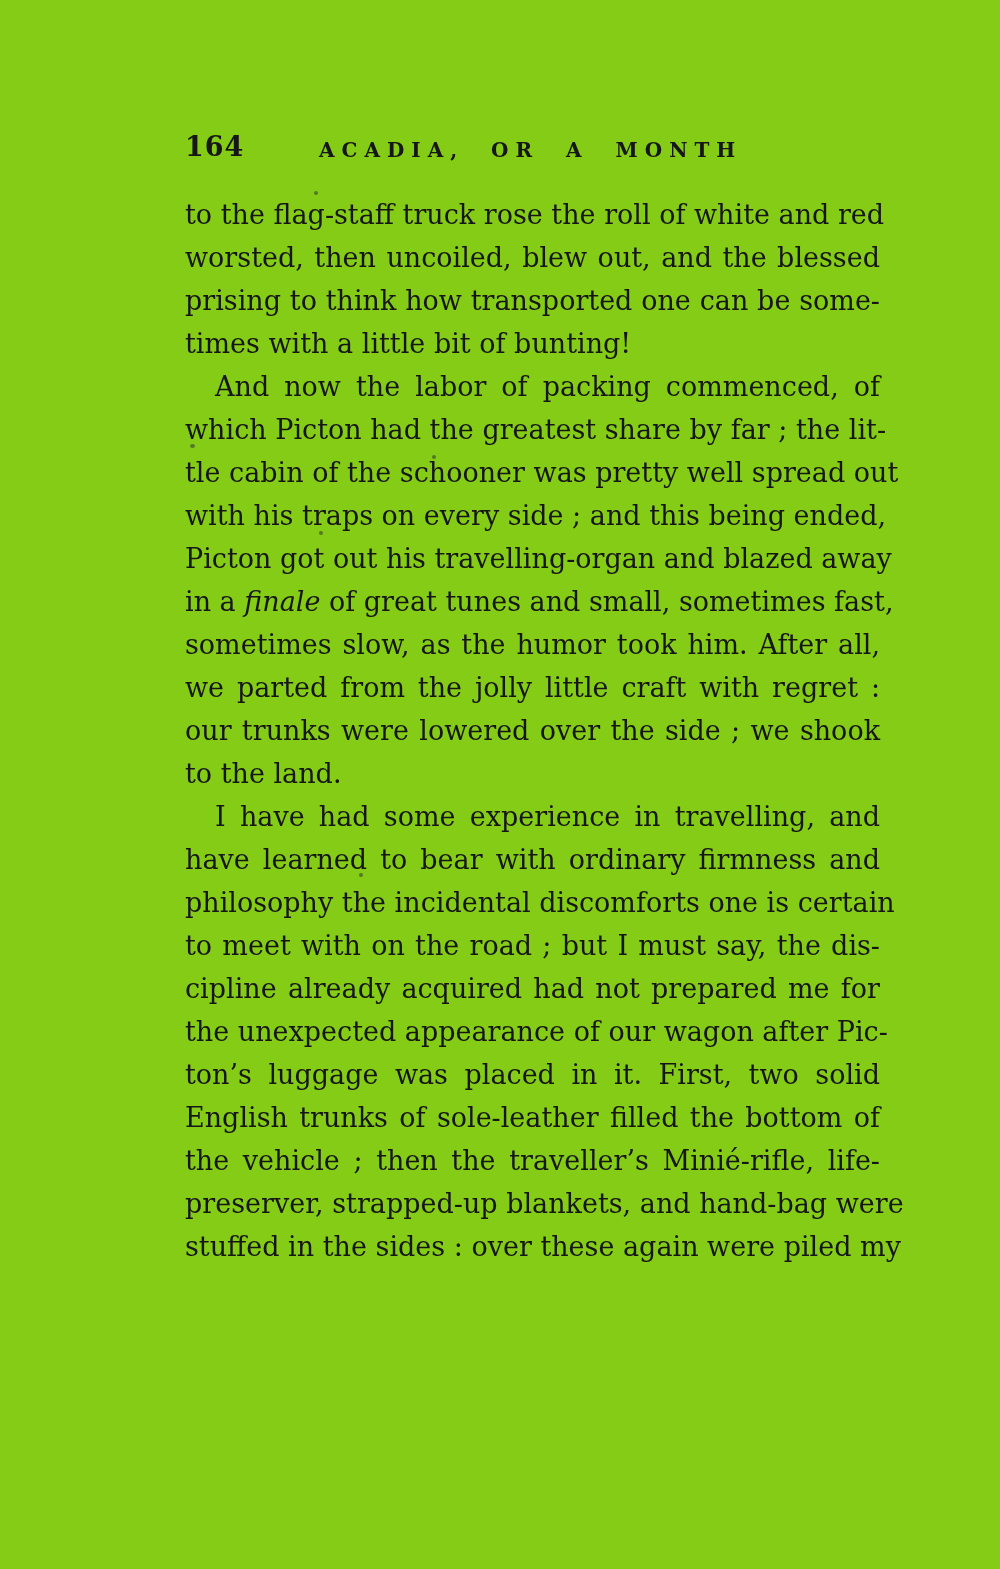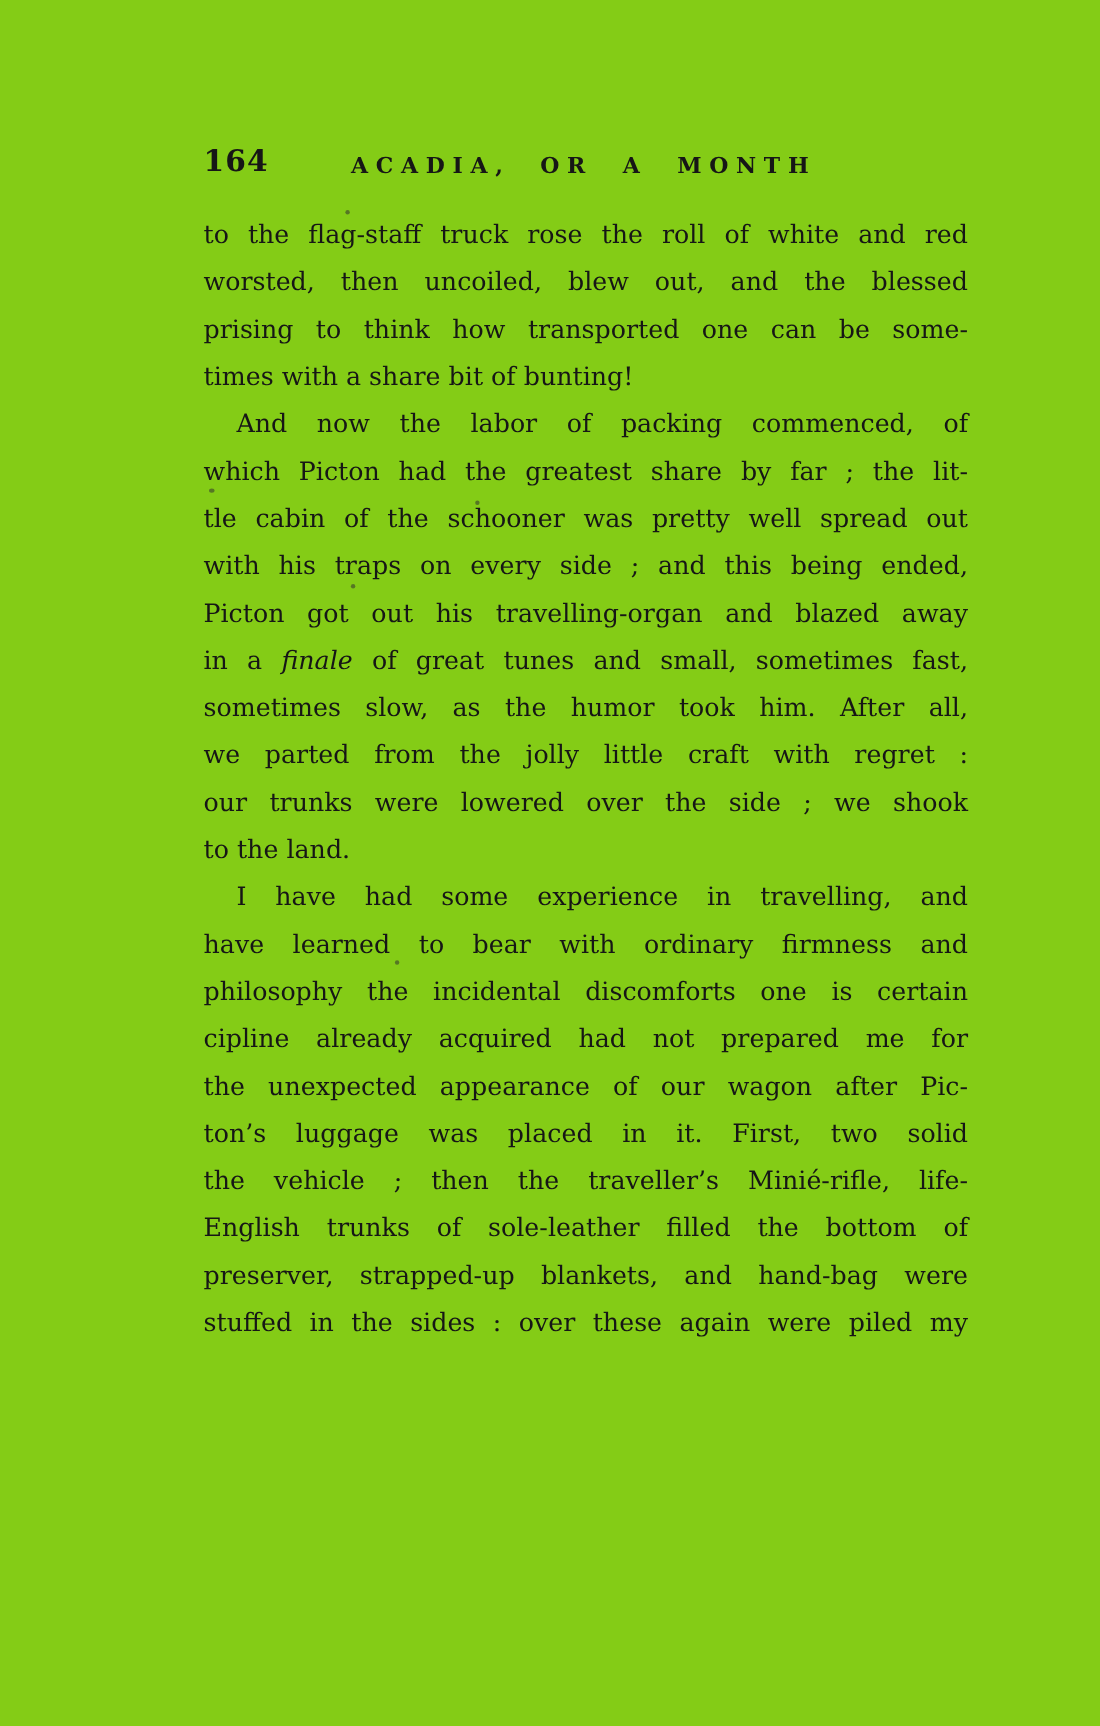--- a/index.html
+++ b/index.html
@@ -43,21 +43,21 @@
     word-spacing: 13px;
     line-height: 28px;
     white-space: nowrap;
   }
   
   .page-body {
     position: absolute;
     left: 185px;
     top: 193px;
     width: 695px;
-    font-size: 23px;
+    font-size: 27px;
   }
   .line {
     height: 43px;
     line-height: 43px;
     text-align: justify;
     text-align-last: justify;
     white-space: nowrap;
   }
   .line.short {
     text-align: left;
@@ -89,41 +89,42 @@
   <div class="page-header">
     <div class="page-number">164</div>
     <div class="running-title">ACADIA, OR A MONTH</div>
   </div>
 
   <div class="page-body">
 
     <div class="line">to the flag-staff truck rose the roll of white and red</div>
     <div class="line">worsted, then uncoiled, blew out, and the blessed</div>
     <div class="line">prising to think how transported one can be some-</div>
-    <div class="line short">times with a share bit of bunting!</div>
+    <div class="line short">times with a little bit of bunting!</div>
 
     <div class="line indent">And now the labor of packing commenced, of</div>
     <div class="line">which Picton had the greatest share by far ; the lit-</div>
     <div class="line">tle cabin of the schooner was pretty well spread out</div>
     <div class="line">with his traps on every side ; and this being ended,</div>
     <div class="line">Picton got out his travelling-organ and blazed away</div>
     <div class="line"><span>in a </span><em>finale</em><span> of great tunes and small, sometimes fast,</span></div>
     <div class="line">sometimes slow, as the humor took him. After all,</div>
     <div class="line">we parted from the jolly little craft with regret :</div>
     <div class="line">our trunks were lowered over the side ; we shook</div>
     <div class="line short">to the land.</div>
 
     <div class="line indent">I have had some experience in travelling, and</div>
     <div class="line">have learned to bear with ordinary firmness and</div>
     <div class="line">philosophy the incidental discomforts one is certain</div>
+    <div class="line">to meet with on the road ; but I must say, the dis-</div>
     <div class="line">cipline already acquired had not prepared me for</div>
     <div class="line">the unexpected appearance of our wagon after Pic-</div>
     <div class="line">ton’s luggage was placed in it. First, two solid</div>
+    <div class="line">English trunks of sole-leather filled the bottom of</div>
     <div class="line">the vehicle ; then the traveller’s Minié-rifle, life-</div>
-    <div class="line">English trunks of sole-leather filled the bottom of</div>
     <div class="line">preserver, strapped-up blankets, and hand-bag were</div>
     <div class="line">stuffed in the sides : over these again were piled my</div>
 
   </div>
 
   <div class="speck s1"></div>
   <div class="speck s2"></div>
   <div class="speck s3"></div>
   <div class="speck s4"></div>
   <div class="speck s5"></div>

